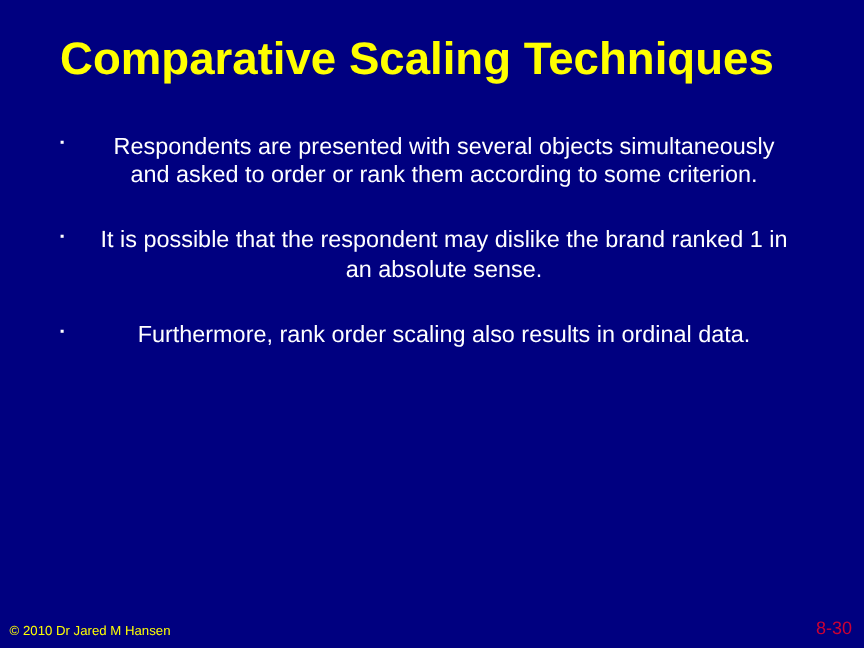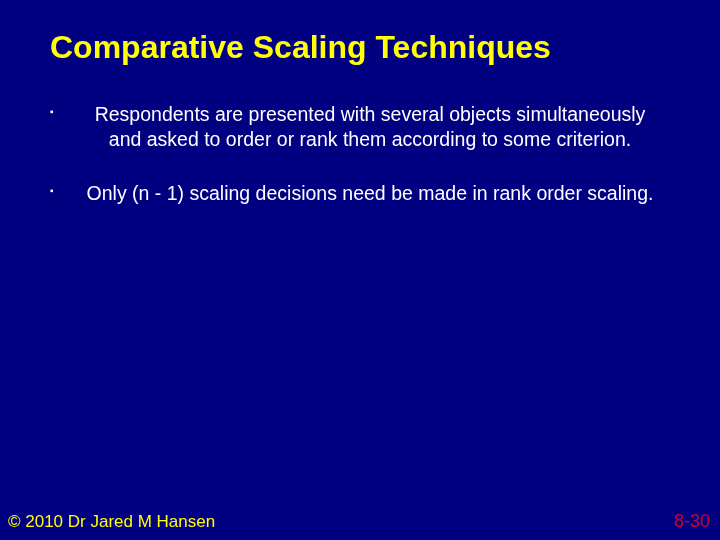--- a/index.html
+++ b/index.html
@@ -12,21 +12,21 @@
   }
   .slide {
     width: 100%;
     height: 100%;
     padding: 28px 50px 20px 50px;
     position: relative;
   }
   .title {
     color: #ffff00;
     font-weight: bold;
-    font-size: 32px;
+    font-size: 38px;
     line-height: 1.2;
     margin-bottom: 36px;
   }
   .bullets {
     list-style: none;
     padding-left: 26px;
     text-align: center;
   }
   .bullets li {
     position: relative;
@@ -41,47 +41,50 @@
     position: absolute;
     left: -26px;
     top: 4px;
     font-size: 10px;
     color: #ffffff;
   }
   .footer-left {
     position: absolute;
     left: 8px;
     bottom: 8px;
-    font-size: 17px;
+    font-size: 11px;
     color: #ffff00;
     text-align: right;
   }
   .footer-right {
     position: absolute;
     right: 10px;
     bottom: 8px;
-    font-size: 18px;
+    font-size: 15px;
     color: #cc0033;
     text-align: center;
   }
 </style>
 </head>
 <body>
 
 <div class="slide">
 
   <h1 class="title">
     <span>Comparative Scaling Techniques</span><br>
   </h1>
 
   <ul class="bullets">
     <li>
       <span>Respondents are presented with several objects simultaneously and asked to order or rank them according to some criterion.</span>
     </li>
     <li>
-      <span>Only (n - 1) scaling decisions need be made in rank order scaling.</span>
+      <span>It is possible that the respondent may dislike the brand ranked 1 in an absolute sense.</span>
+    </li>
+    <li>
+      <span>Furthermore, rank order scaling also results in ordinal data.</span>
     </li>
   </ul>
 
   <div class="footer-left">© 2010 Dr Jared M Hansen</div>
   <div class="footer-right">8-30</div>
 
 </div>
 
 </body></html>

